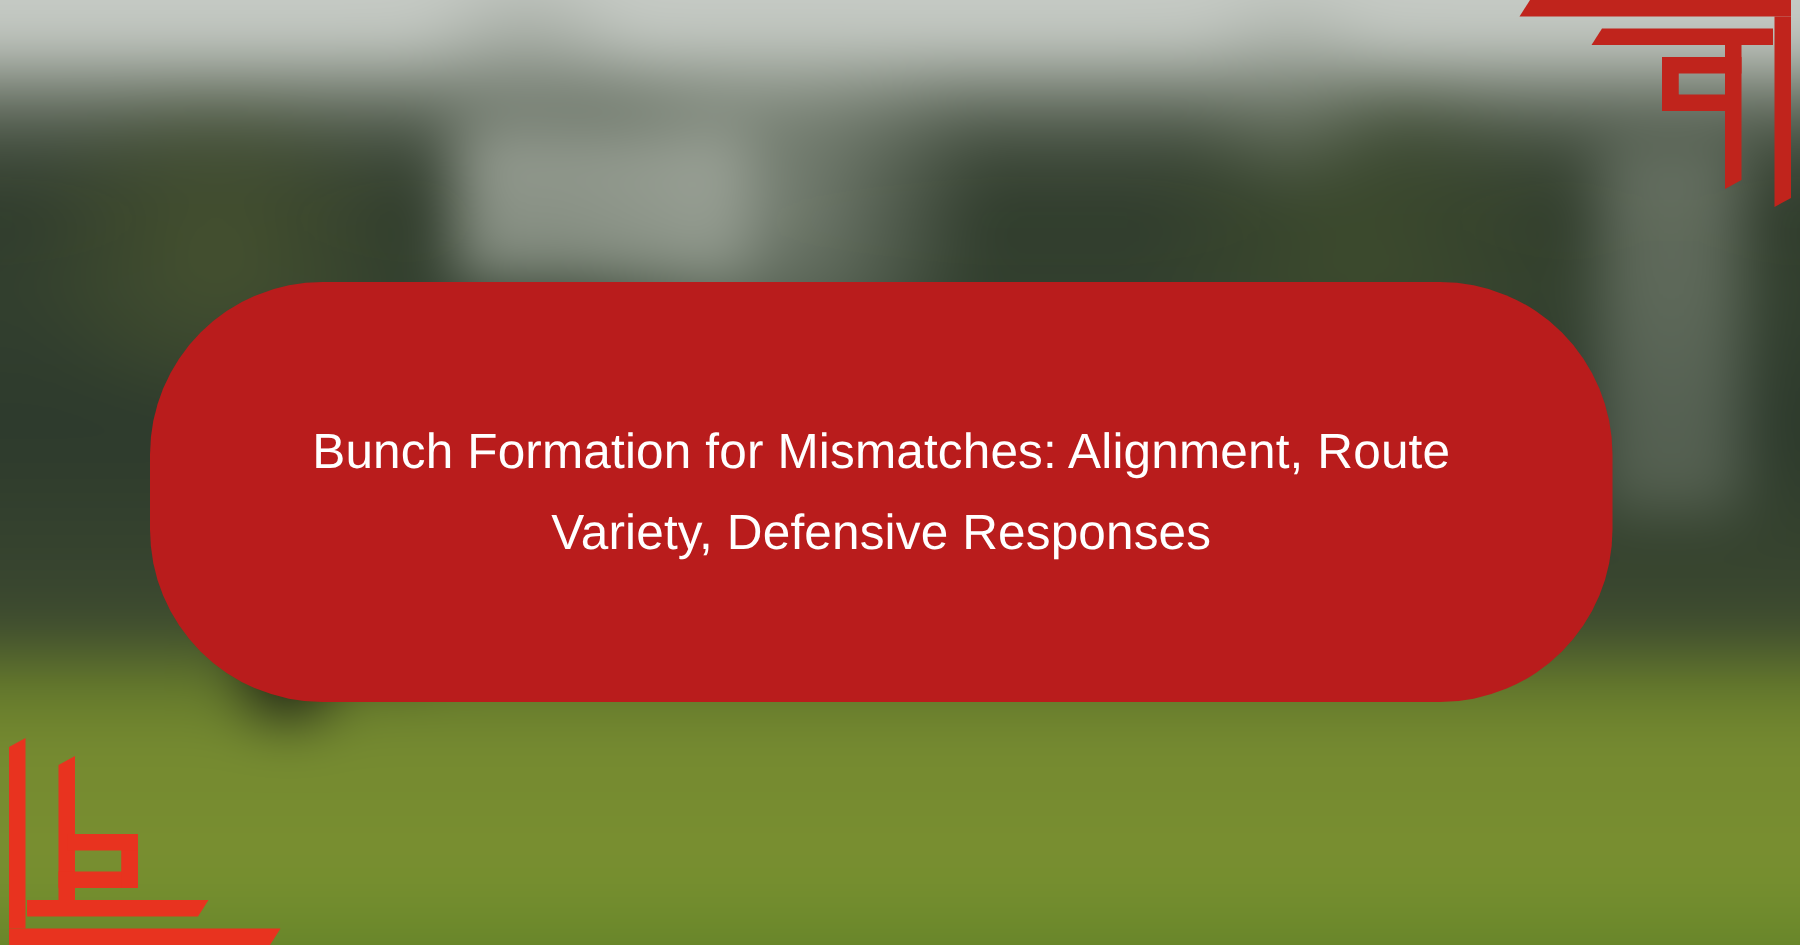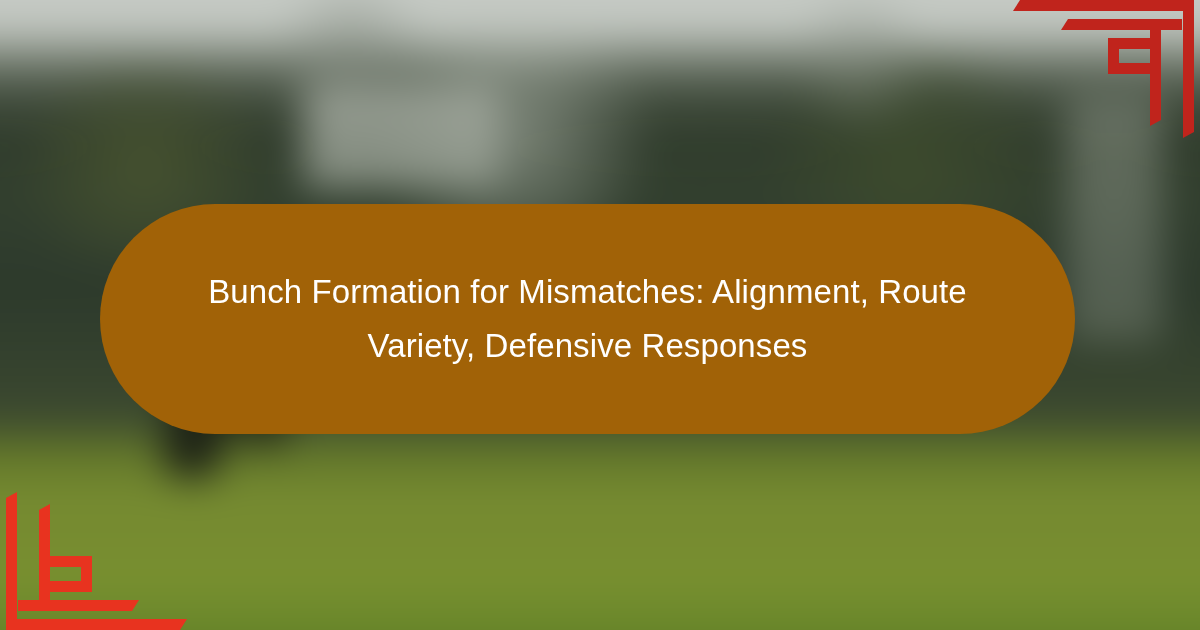--- a/index.html
+++ b/index.html
@@ -90,24 +90,24 @@
   }
   .grass-streak {
     position:absolute; left:0; top:520px; width:100%; height:60px;
     background:linear-gradient(180deg, rgba(140,160,60,0.25), rgba(60,90,25,0.15));
   }
 
   
   #title-banner {
     position:absolute;
     left:100px;
-    top:204px;
+    top:188px;
     width:975px;
-    height:230px;
-    background:#a16207;
+    height:280px;
+    background:#b91c1c;
     border-radius:115px;
     display:flex;
     align-items:center;
     justify-content:center;
     padding:0 70px;
   }
 
   #title-text {
     color:#ffffff;
     font-size:33px;

